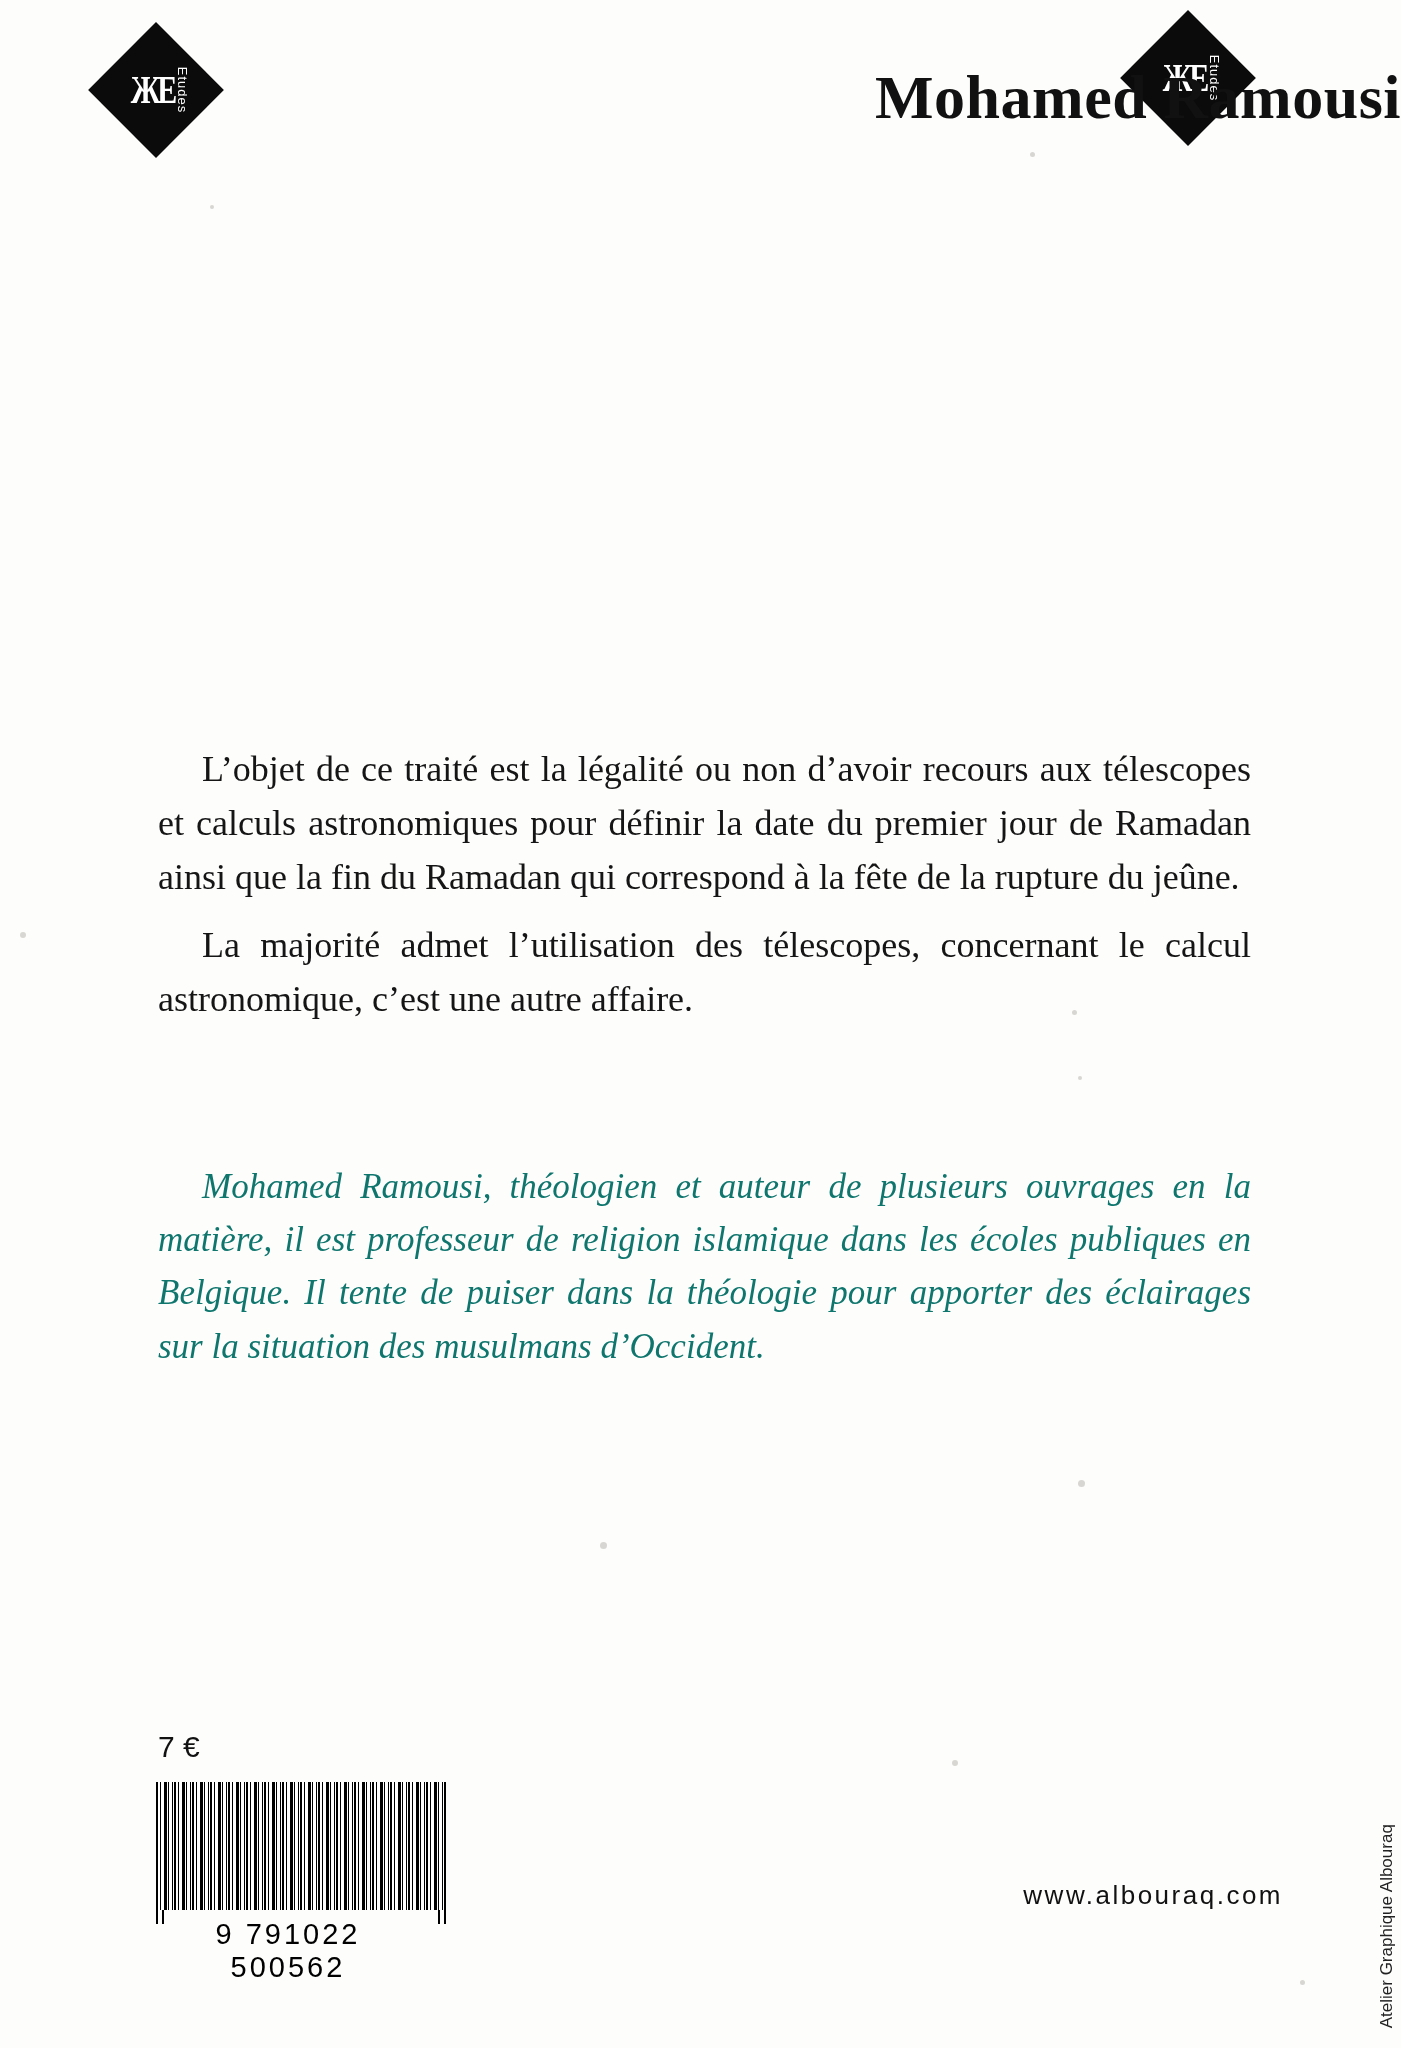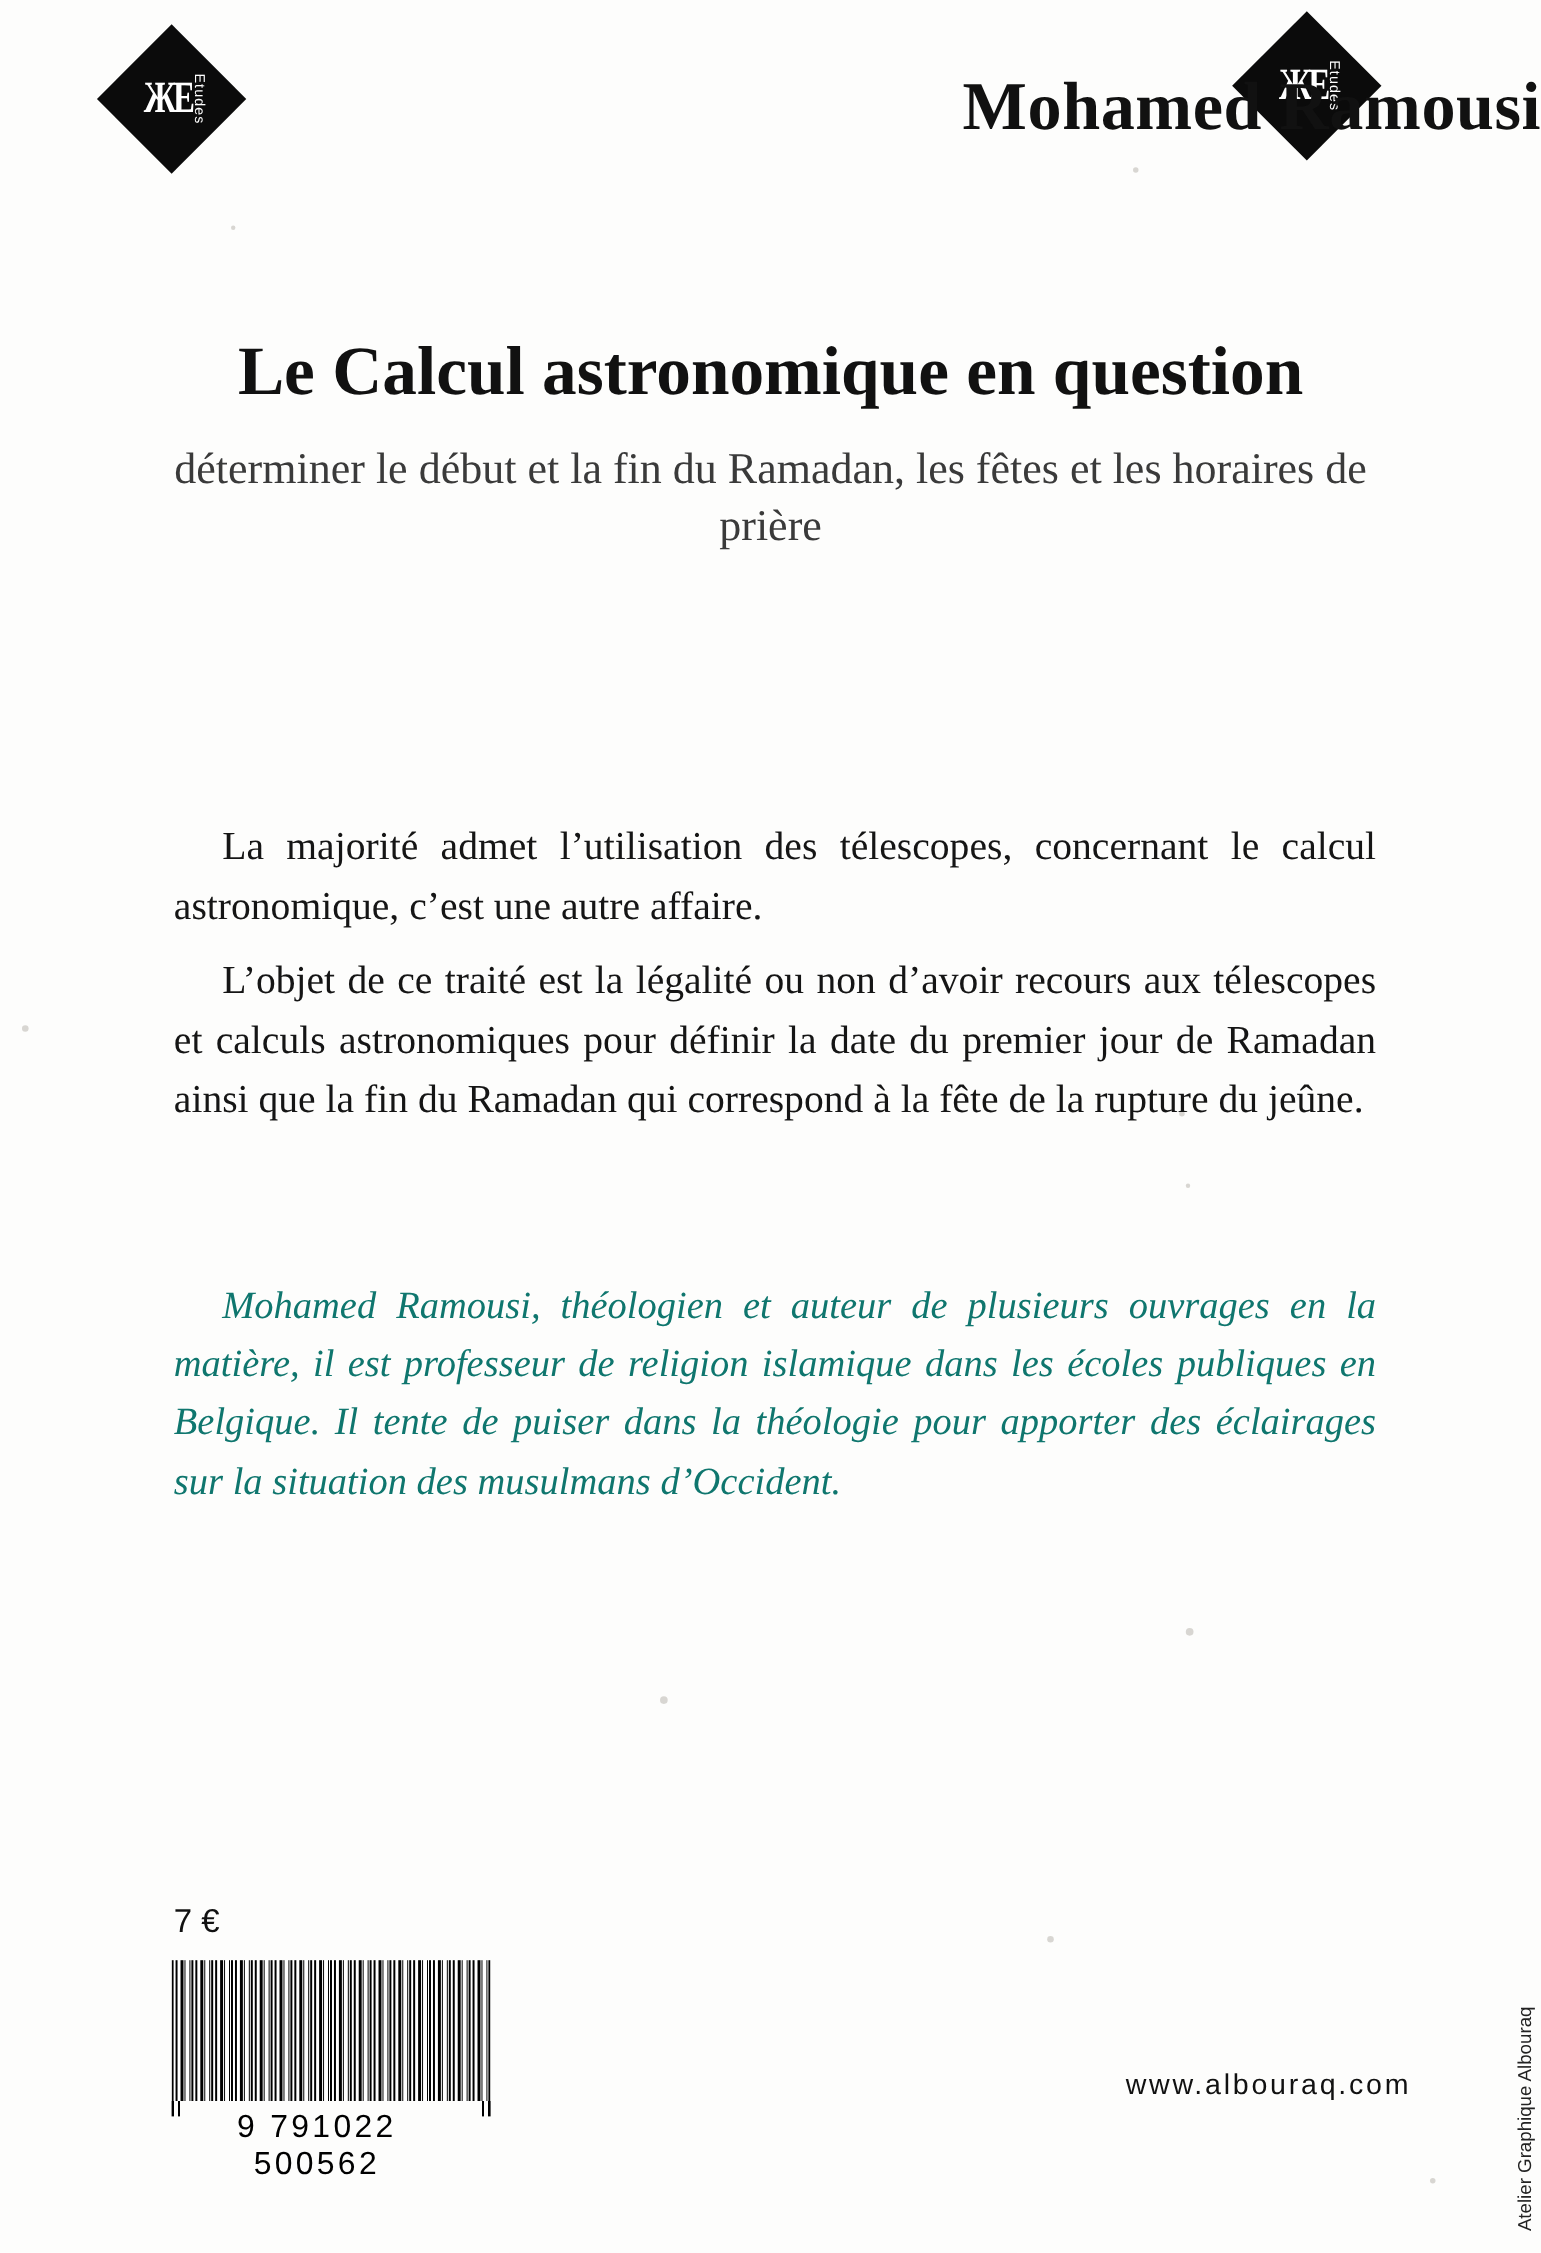--- a/index.html
+++ b/index.html
@@ -242,28 +242,24 @@
 
   <div class="logo logo-right">
     <div class="glyph">
       <span class="glyph-main">ЖЕ</span>
       <span class="glyph-sub">Etudes</span>
     </div>
   </div>
 
   <div class="author">Mohamed Ramousi</div>
 
-  <div class="title-block">
-    <h1 class="title">Le Calcul astronomique en question</h1>
-    <div class="subtitle">déterminer le début et la fin du Ramadan, les fêtes et les horaires de prière</div>
-  </div>
 
   <div class="body-copy">
+    <p>L’objet de ce traité est la légalité ou non d’avoir recours aux télescopes et calculs astronomiques pour définir la date du premier jour de Ramadan ainsi que la fin du Ramadan qui correspond à la fête de la rupture du jeûne.</p>
     <p>La majorité admet l’utilisation des télescopes, concernant le calcul astronomique, c’est une autre affaire.</p>
-    <p>L’objet de ce traité est la légalité ou non d’avoir recours aux télescopes et calculs astronomiques pour définir la date du premier jour de Ramadan ainsi que la fin du Ramadan qui correspond à la fête de la rupture du jeûne.</p>
   </div>
 
   <div class="bio">
     <p>Mohamed Ramousi, théologien et auteur de plusieurs ouvrages en la matière, il est professeur de religion islamique dans les écoles publiques en Belgique. Il tente de puiser dans la théologie pour apporter des éclairages sur la situation des musulmans d’Occident.</p>
   </div>
 
   <div class="price">7 €</div>
 
   <div class="barcode-wrap">
     <div class="barcode"></div>

